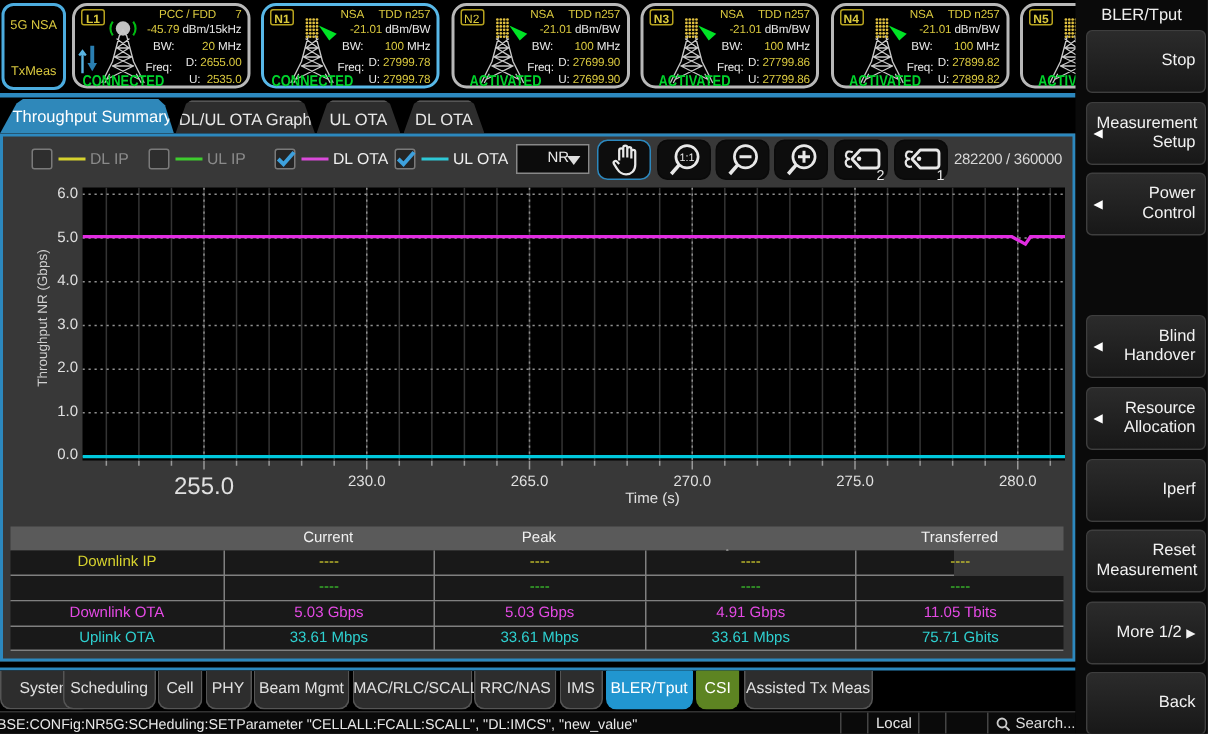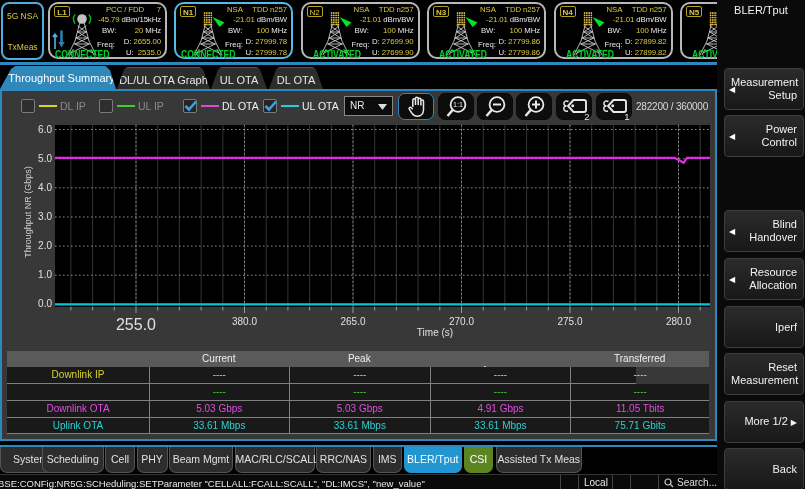--- a/index.html
+++ b/index.html
@@ -259,21 +259,21 @@
     </div>
     <div style="position:absolute;left:199px;top:14.5px;width:18px;height:2.2px;background:#da4ada"></div>
     <div style="position:absolute;left:220px;top:9.5px;font-size:10.5px;color:#f0f0f0">DL OTA</div>
     <div style="position:absolute;left:261px;top:8.5px;width:14px;height:14px;background:#252525;border:1.5px solid #7a7a7a;border-radius:2px">
       <svg width="15" height="14" viewBox="0 0 15 14" style="position:absolute;left:-1px;top:-1px">
         <path d="M2.5,7 L6,10.5 L13,2.5" stroke="#3da0dc" stroke-width="2.6" fill="none"></path>
       </svg>
     </div>
     <div style="position:absolute;left:279px;top:14.5px;width:18px;height:2.2px;background:#2ec8d6"></div>
     <div style="position:absolute;left:300px;top:9.5px;font-size:10.5px;color:#f0f0f0">UL OTA</div>
-    <div style="position:absolute;left:342px;top:5.5px;width:49px;height:20px;background:#0c0c0c;border:1px solid #888;color:#e8e8e8;font-size:10px;line-height:18px;padding-left:5px">NR<svg width="9" height="6" viewBox="0 0 9 6" style="position:absolute;right:5px;top:7px">
+    <div style="position:absolute;left:342px;top:5.5px;width:49px;height:20px;background:#0c0c0c;border:1px solid #888;color:#e8e8e8;font-size:10px;line-height:18px;padding-left:20px">NR<svg width="9" height="6" viewBox="0 0 9 6" style="position:absolute;right:5px;top:7px">
         <polygon points="0,0 9,0 4.5,6" fill="#ddd"></polygon>
       </svg></div>
     <div style="position:absolute;left:396px;top:2.5px;width:36px;height:27px;background:#0d0d0d;border:1.5px solid #2c88be;border-radius:7px">
       <svg width="24" height="24" viewBox="0 0 24 24" style="position:absolute;left:6px;top:1px">
         <path d="M7.8,12 V5.2 a1.35,1.35 0 0 1 2.7,0 V10 M10.5,10 V3.5 a1.35,1.35 0 0 1 2.7,0 V10 M13.2,10 V4.5 a1.35,1.35 0 0 1 2.7,0 V10.6 M15.9,10.6 V6.2 a1.3,1.3 0 0 1 2.6,0 V14.8 c0,3.9-2.6,6.4-6.1,6.4 c-2.9,0-4.5-1.1-5.9-3.5 L4.3,14.2 c-0.8-1.3,0.9-2.5,1.9-1.5 l1.6,1.6" stroke="#e8e8e8" stroke-width="1.5" fill="none" stroke-linejoin="round"></path>
       </svg>
     </div>
     <div style="position:absolute;left:436px;top:2.5px;width:36px;height:27px;background:#0d0d0d;border:1px solid #0a0a0a;border-radius:7px">
       <svg width="28" height="26" viewBox="0 0 28 26" style="position:absolute;left:4px;top:0px">
         <circle cx="15" cy="10.5" r="7.4" stroke="#e8e8e8" stroke-width="1.8" fill="none"></circle>
@@ -394,21 +394,21 @@
     </svg>
     <div style="position:absolute;left:18px;top:33.0px;width:32px;text-align:right;font-size:10px;color:#e0e0e0">6.0</div>
     <div style="position:absolute;left:18px;top:62.2px;width:32px;text-align:right;font-size:10px;color:#e0e0e0">5.0</div>
     <div style="position:absolute;left:18px;top:91.3px;width:32px;text-align:right;font-size:10px;color:#e0e0e0">4.0</div>
     <div style="position:absolute;left:18px;top:120.5px;width:32px;text-align:right;font-size:10px;color:#e0e0e0">3.0</div>
     <div style="position:absolute;left:18px;top:149.6px;width:32px;text-align:right;font-size:10px;color:#e0e0e0">2.0</div>
     <div style="position:absolute;left:18px;top:178.8px;width:32px;text-align:right;font-size:10px;color:#e0e0e0">1.0</div>
     <div style="position:absolute;left:18px;top:207.9px;width:32px;text-align:right;font-size:10px;color:#e0e0e0">0.0</div>
     <div style="position:absolute;left:-34px;top:116.5px;width:120px;text-align:center;font-size:9px;color:#d0d0d0;transform:rotate(-90deg)">Throughput NR (Gbps)</div>
     <div style="position:absolute;left:109.0px;top:225.5px;width:50px;text-align:center;font-size:16px;color:#e0e0e0">255.0</div>
-    <div style="position:absolute;left:217.5px;top:225.5px;width:50px;text-align:center;font-size:10px;color:#e0e0e0">380.0</div>
+    <div style="position:absolute;left:217.5px;top:225.5px;width:50px;text-align:center;font-size:10px;color:#e0e0e0">230.0</div>
     <div style="position:absolute;left:326.0px;top:225.5px;width:50px;text-align:center;font-size:10px;color:#e0e0e0">265.0</div>
     <div style="position:absolute;left:434.5px;top:225.5px;width:50px;text-align:center;font-size:10px;color:#e0e0e0">270.0</div>
     <div style="position:absolute;left:543.0px;top:225.5px;width:50px;text-align:center;font-size:10px;color:#e0e0e0">275.0</div>
     <div style="position:absolute;left:651.5px;top:225.5px;width:50px;text-align:center;font-size:10px;color:#e0e0e0">280.0</div>
     <div style="position:absolute;left:393px;top:236.5px;width:80px;text-align:center;font-size:10px;color:#e0e0e0">Time (s)</div>
     <div style="position:absolute;left:5px;top:260.3px;width:702.4px;height:16px;background:#5a5a5a">
       <div style="position:absolute;left:142px;top:2px;width:139.60000000000002px;text-align:center;font-size:10px;color:#f0f0f0">Current</div>
       <div style="position:absolute;left:281.6px;top:2px;width:141.39999999999998px;text-align:center;font-size:10px;color:#f0f0f0">Peak</div>
       <div style="position:absolute;left:423px;top:14px;width:140px;text-align:center;font-size:10px;color:#f0f0f0">Average</div>
       <div style="position:absolute;left:563px;top:2px;width:139.39999999999998px;text-align:center;font-size:10px;color:#f0f0f0">Transferred</div>
@@ -462,20 +462,23 @@
     <div style="position:absolute;left:658px;top:0;width:1px;height:15px;background:#444"></div>
     <div style="position:absolute;left:584px;top:2px;font-size:10px;color:#e8e8e8">Local</div>
     <svg width="10" height="10" viewBox="0 0 10 10" style="position:absolute;left:664px;top:3px">
       <circle cx="4" cy="4" r="3" stroke="#ccc" stroke-width="1.2" fill="none"></circle>
       <line x1="6.2" y1="6.2" x2="9" y2="9" stroke="#ccc" stroke-width="1.2"></line>
     </svg>
     <div style="position:absolute;left:677px;top:2px;font-size:10px;color:#ddd">Search...</div>
   </div>
 <div style="position:absolute;left:717px;top:0;width:88px;height:489px;background:#0a0a0a">
     <div style="position:absolute;left:0;top:4px;width:88px;text-align:center;font-size:11px;color:#f0f0f0">BLER/Tput</div>
+    <div style="position:absolute;left:7px;top:20px;width:80px;height:42px;background:linear-gradient(#2b2b2b,#181818);border:1px solid #3e3e3e;border-radius:4px;color:#f2f2f2;font-size:11px;">
+      <div style="position:absolute;right:6px;top:50%;transform:translateY(-50%);text-align:right;line-height:13px;width:66px">Stop</div>
+    </div>
     <div style="position:absolute;left:7px;top:67.6px;width:80px;height:42px;background:linear-gradient(#2b2b2b,#181818);border:1px solid #3e3e3e;border-radius:4px;color:#f2f2f2;font-size:11px;">
       <div style="position:absolute;right:6px;top:50%;transform:translateY(-50%);text-align:right;line-height:13px;width:66px">Measurement Setup</div>
       <div style="position:absolute;left:4px;top:50%;transform:translateY(-50%);font-size:8px;color:#fff">◀</div>
     </div>
     <div style="position:absolute;left:7px;top:115.2px;width:80px;height:42px;background:linear-gradient(#2b2b2b,#181818);border:1px solid #3e3e3e;border-radius:4px;color:#f2f2f2;font-size:11px;">
       <div style="position:absolute;right:6px;top:50%;transform:translateY(-50%);text-align:right;line-height:13px;width:66px">Power Control</div>
       <div style="position:absolute;left:4px;top:50%;transform:translateY(-50%);font-size:8px;color:#fff">◀</div>
     </div>
     <div style="position:absolute;left:7px;top:210.4px;width:80px;height:42px;background:linear-gradient(#2b2b2b,#181818);border:1px solid #3e3e3e;border-radius:4px;color:#f2f2f2;font-size:11px;">
       <div style="position:absolute;right:6px;top:50%;transform:translateY(-50%);text-align:right;line-height:13px;width:66px">Blind Handover</div>

